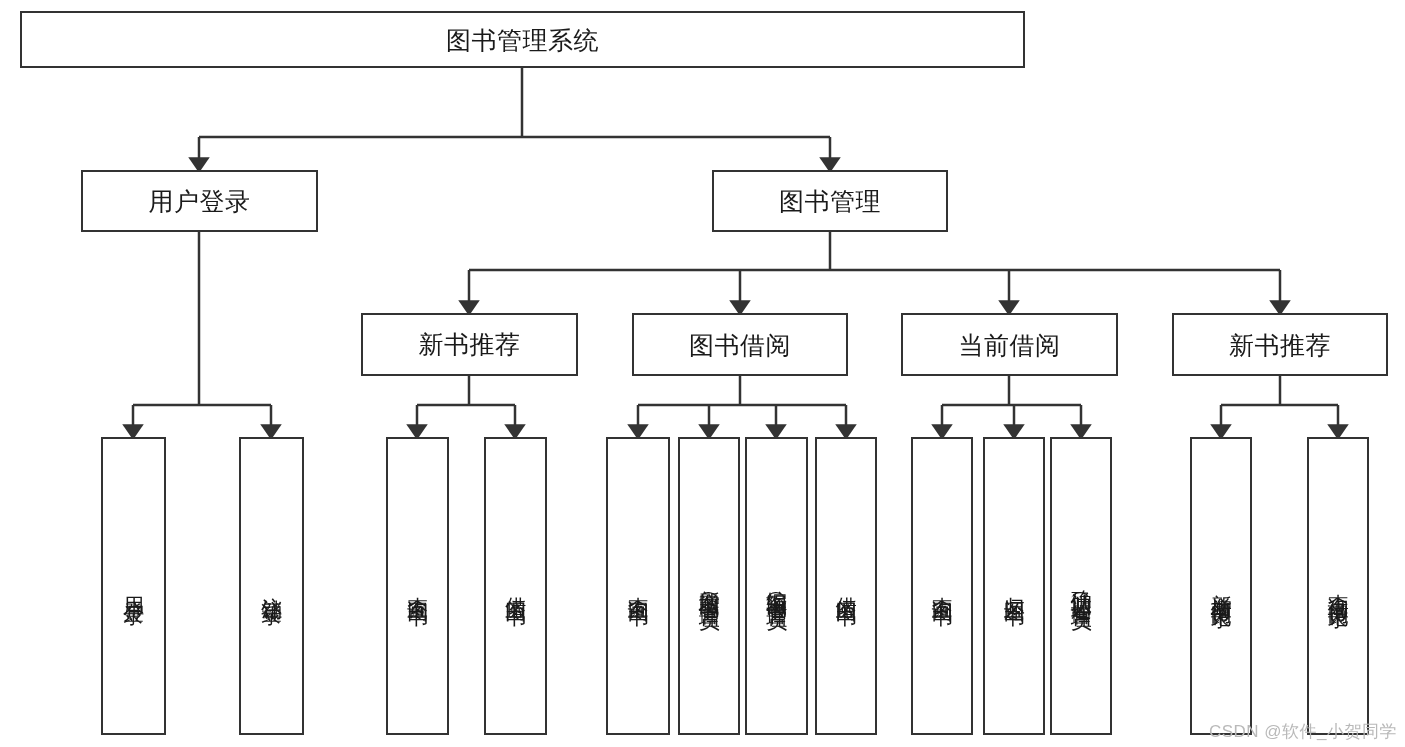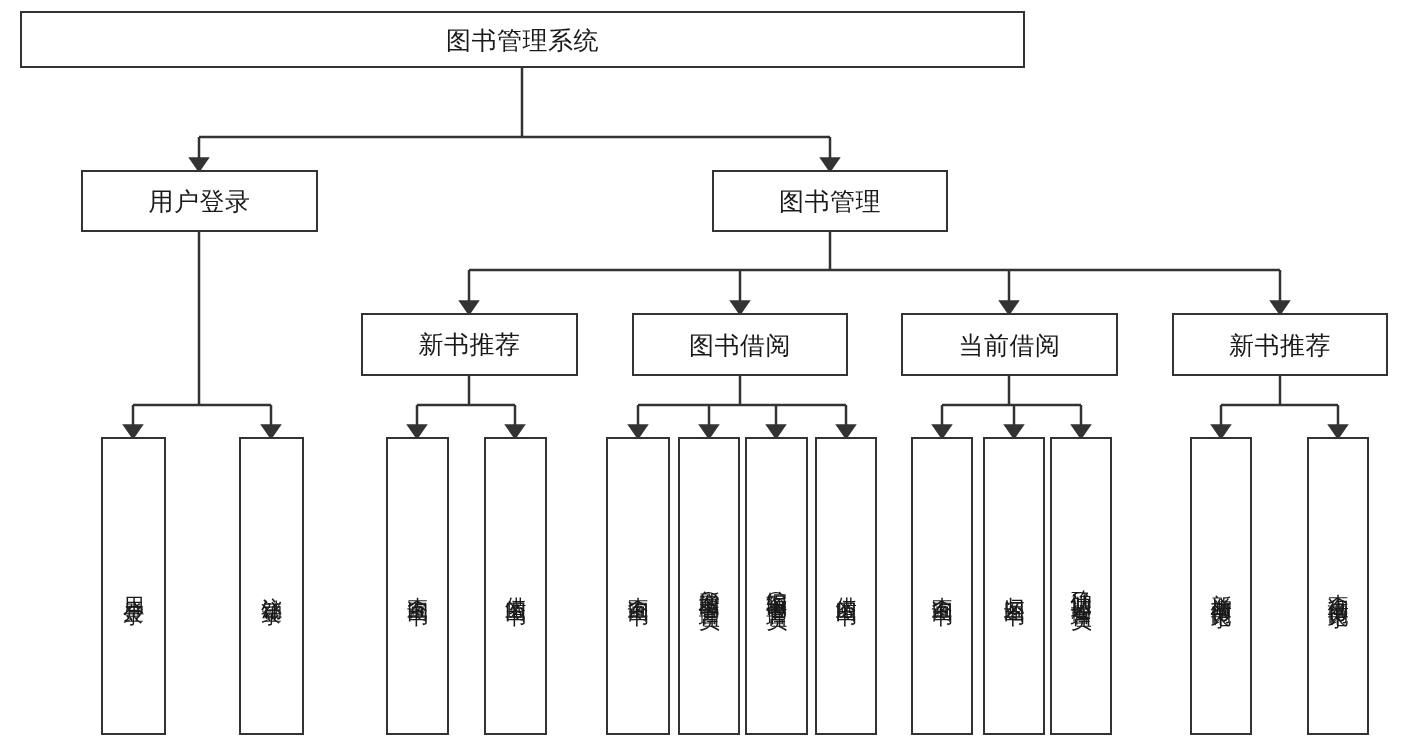--- a/index.html
+++ b/index.html
@@ -171,14 +171,15 @@
         <span class="vlabel">确认归还（管理员）</span>
       </div>
       <div class="node vert" style="left: 1190px; top: 437px; width: 62px; height: 298px;">
         <span class="vlabel">新增借阅记录</span>
       </div>
       <div class="node vert" style="left: 1307px; top: 437px; width: 62px; height: 298px;">
         <span class="vlabel">查询借阅记录</span>
       </div>
     </div>
 
+  <div id="watermark">CSDN @软件_小贺同学</div>
 
 </div>
 
 </body></html>

